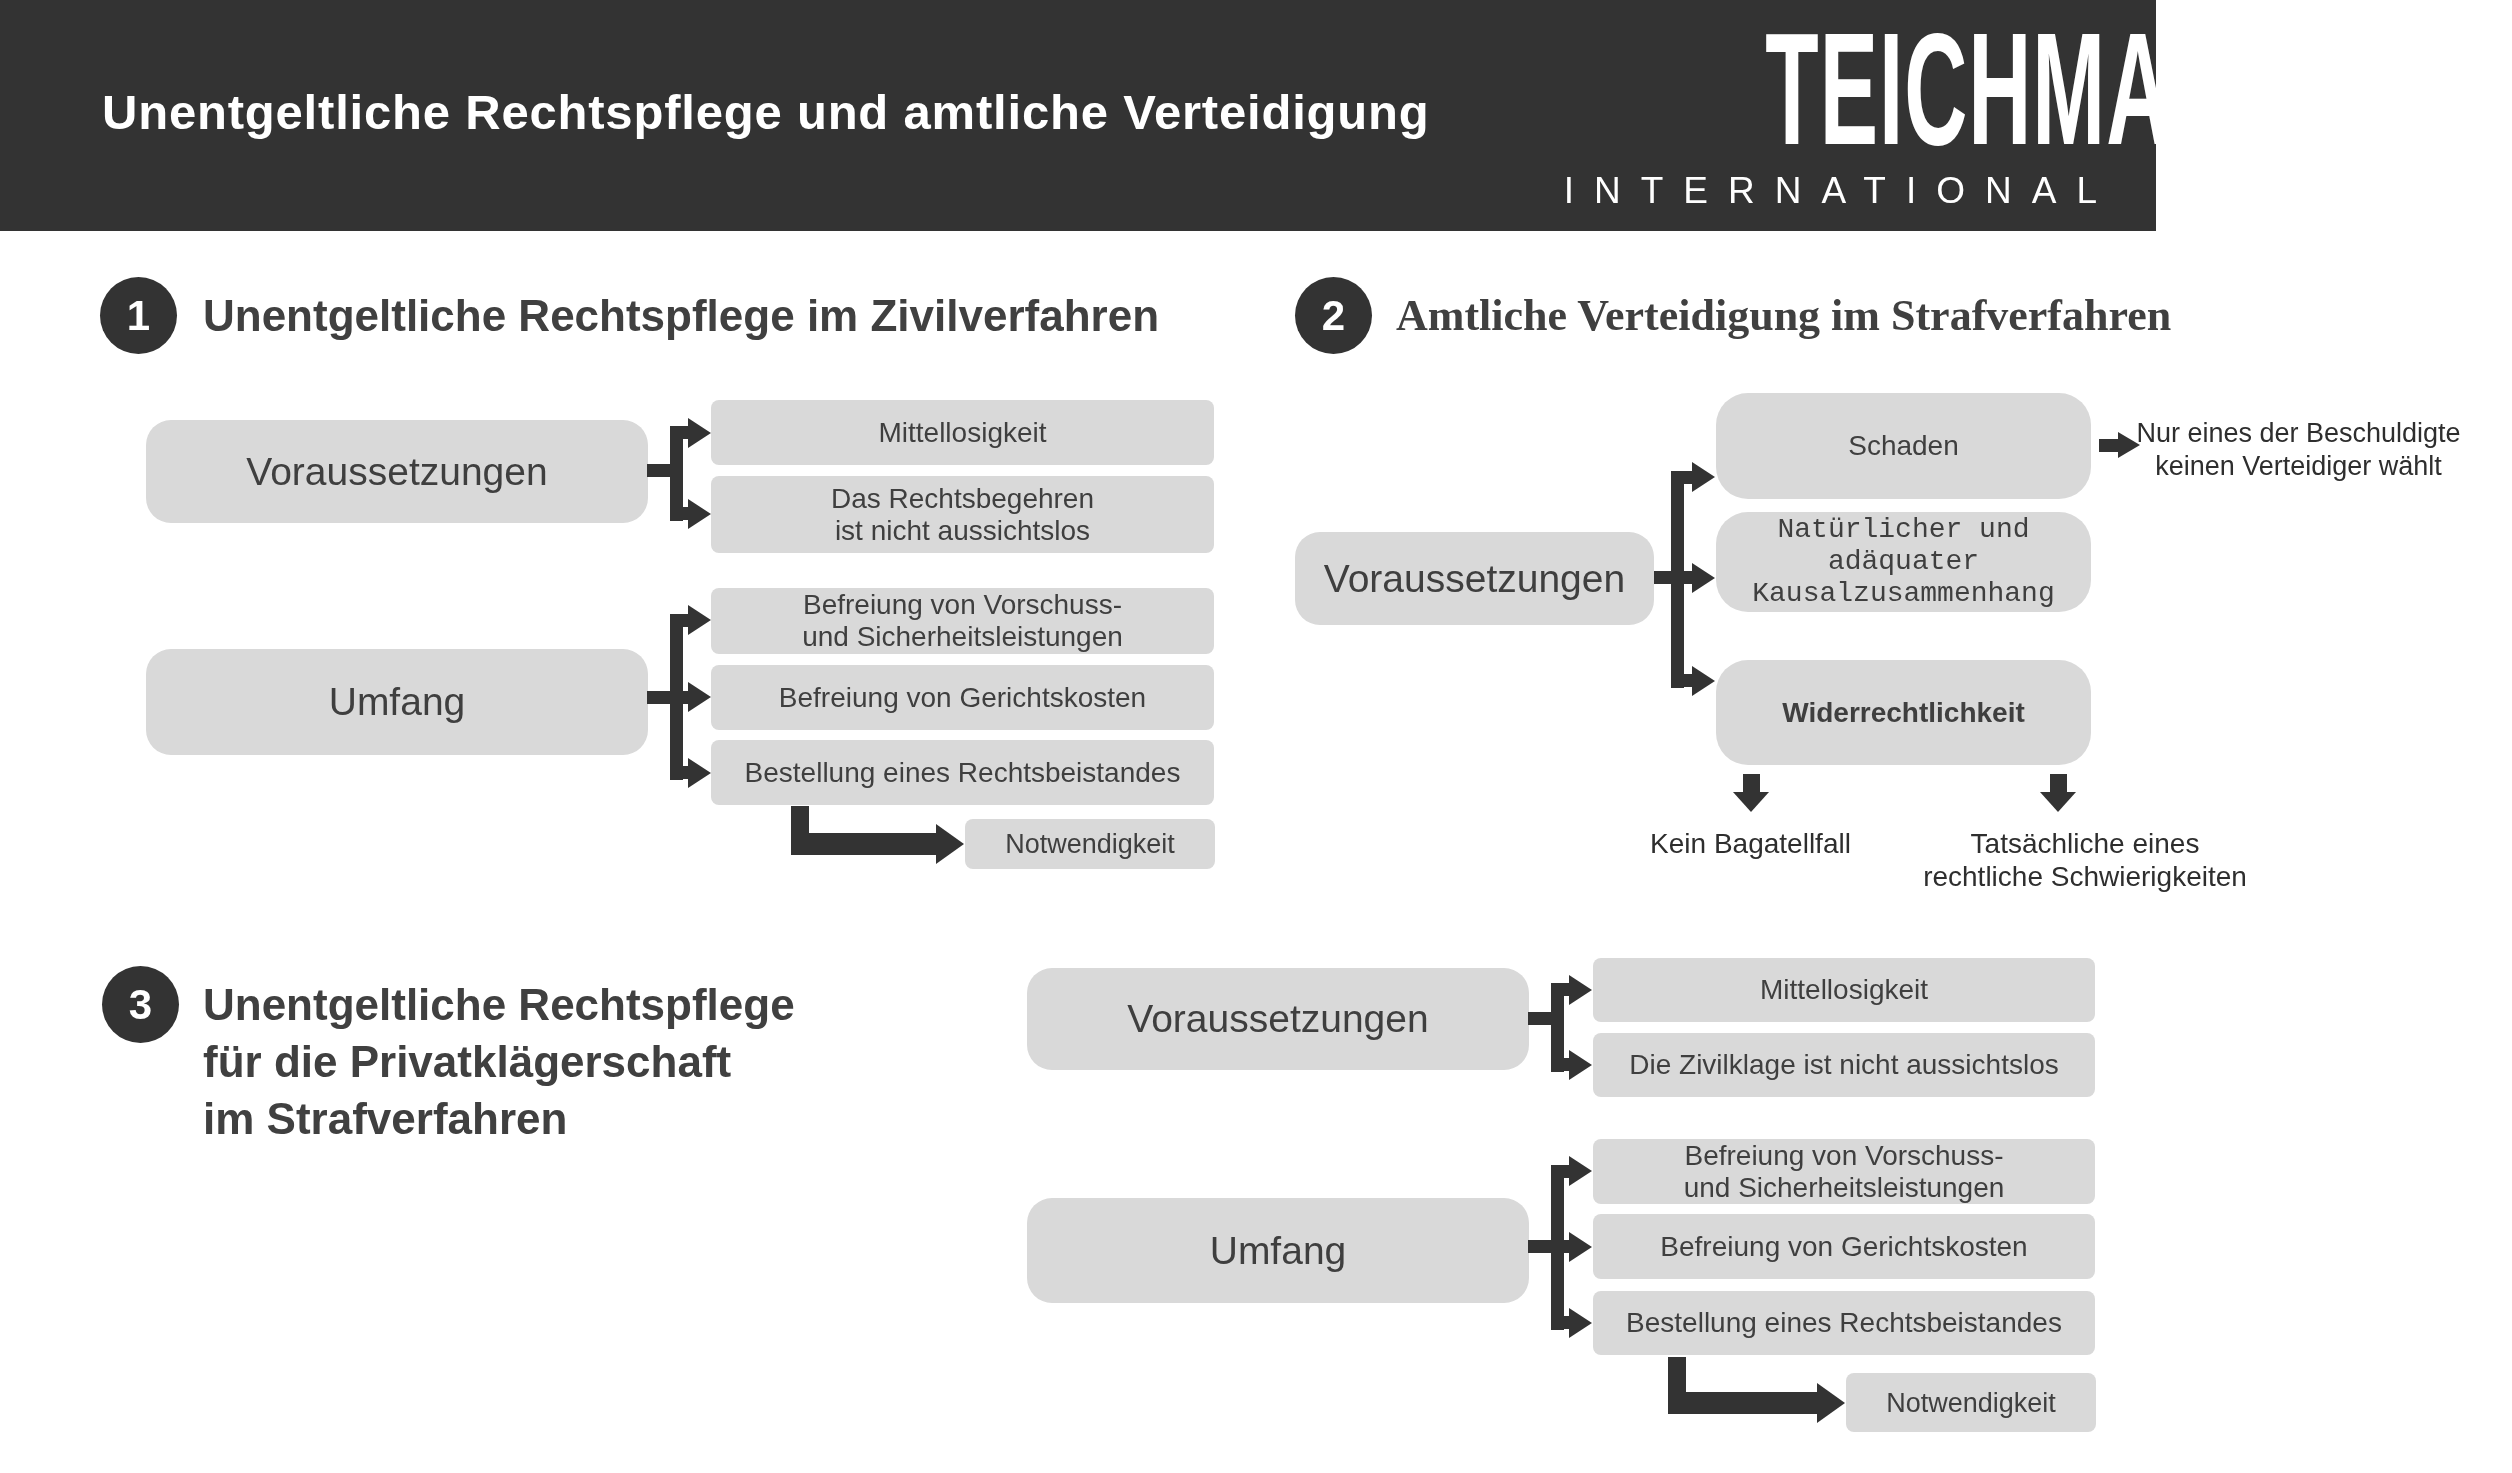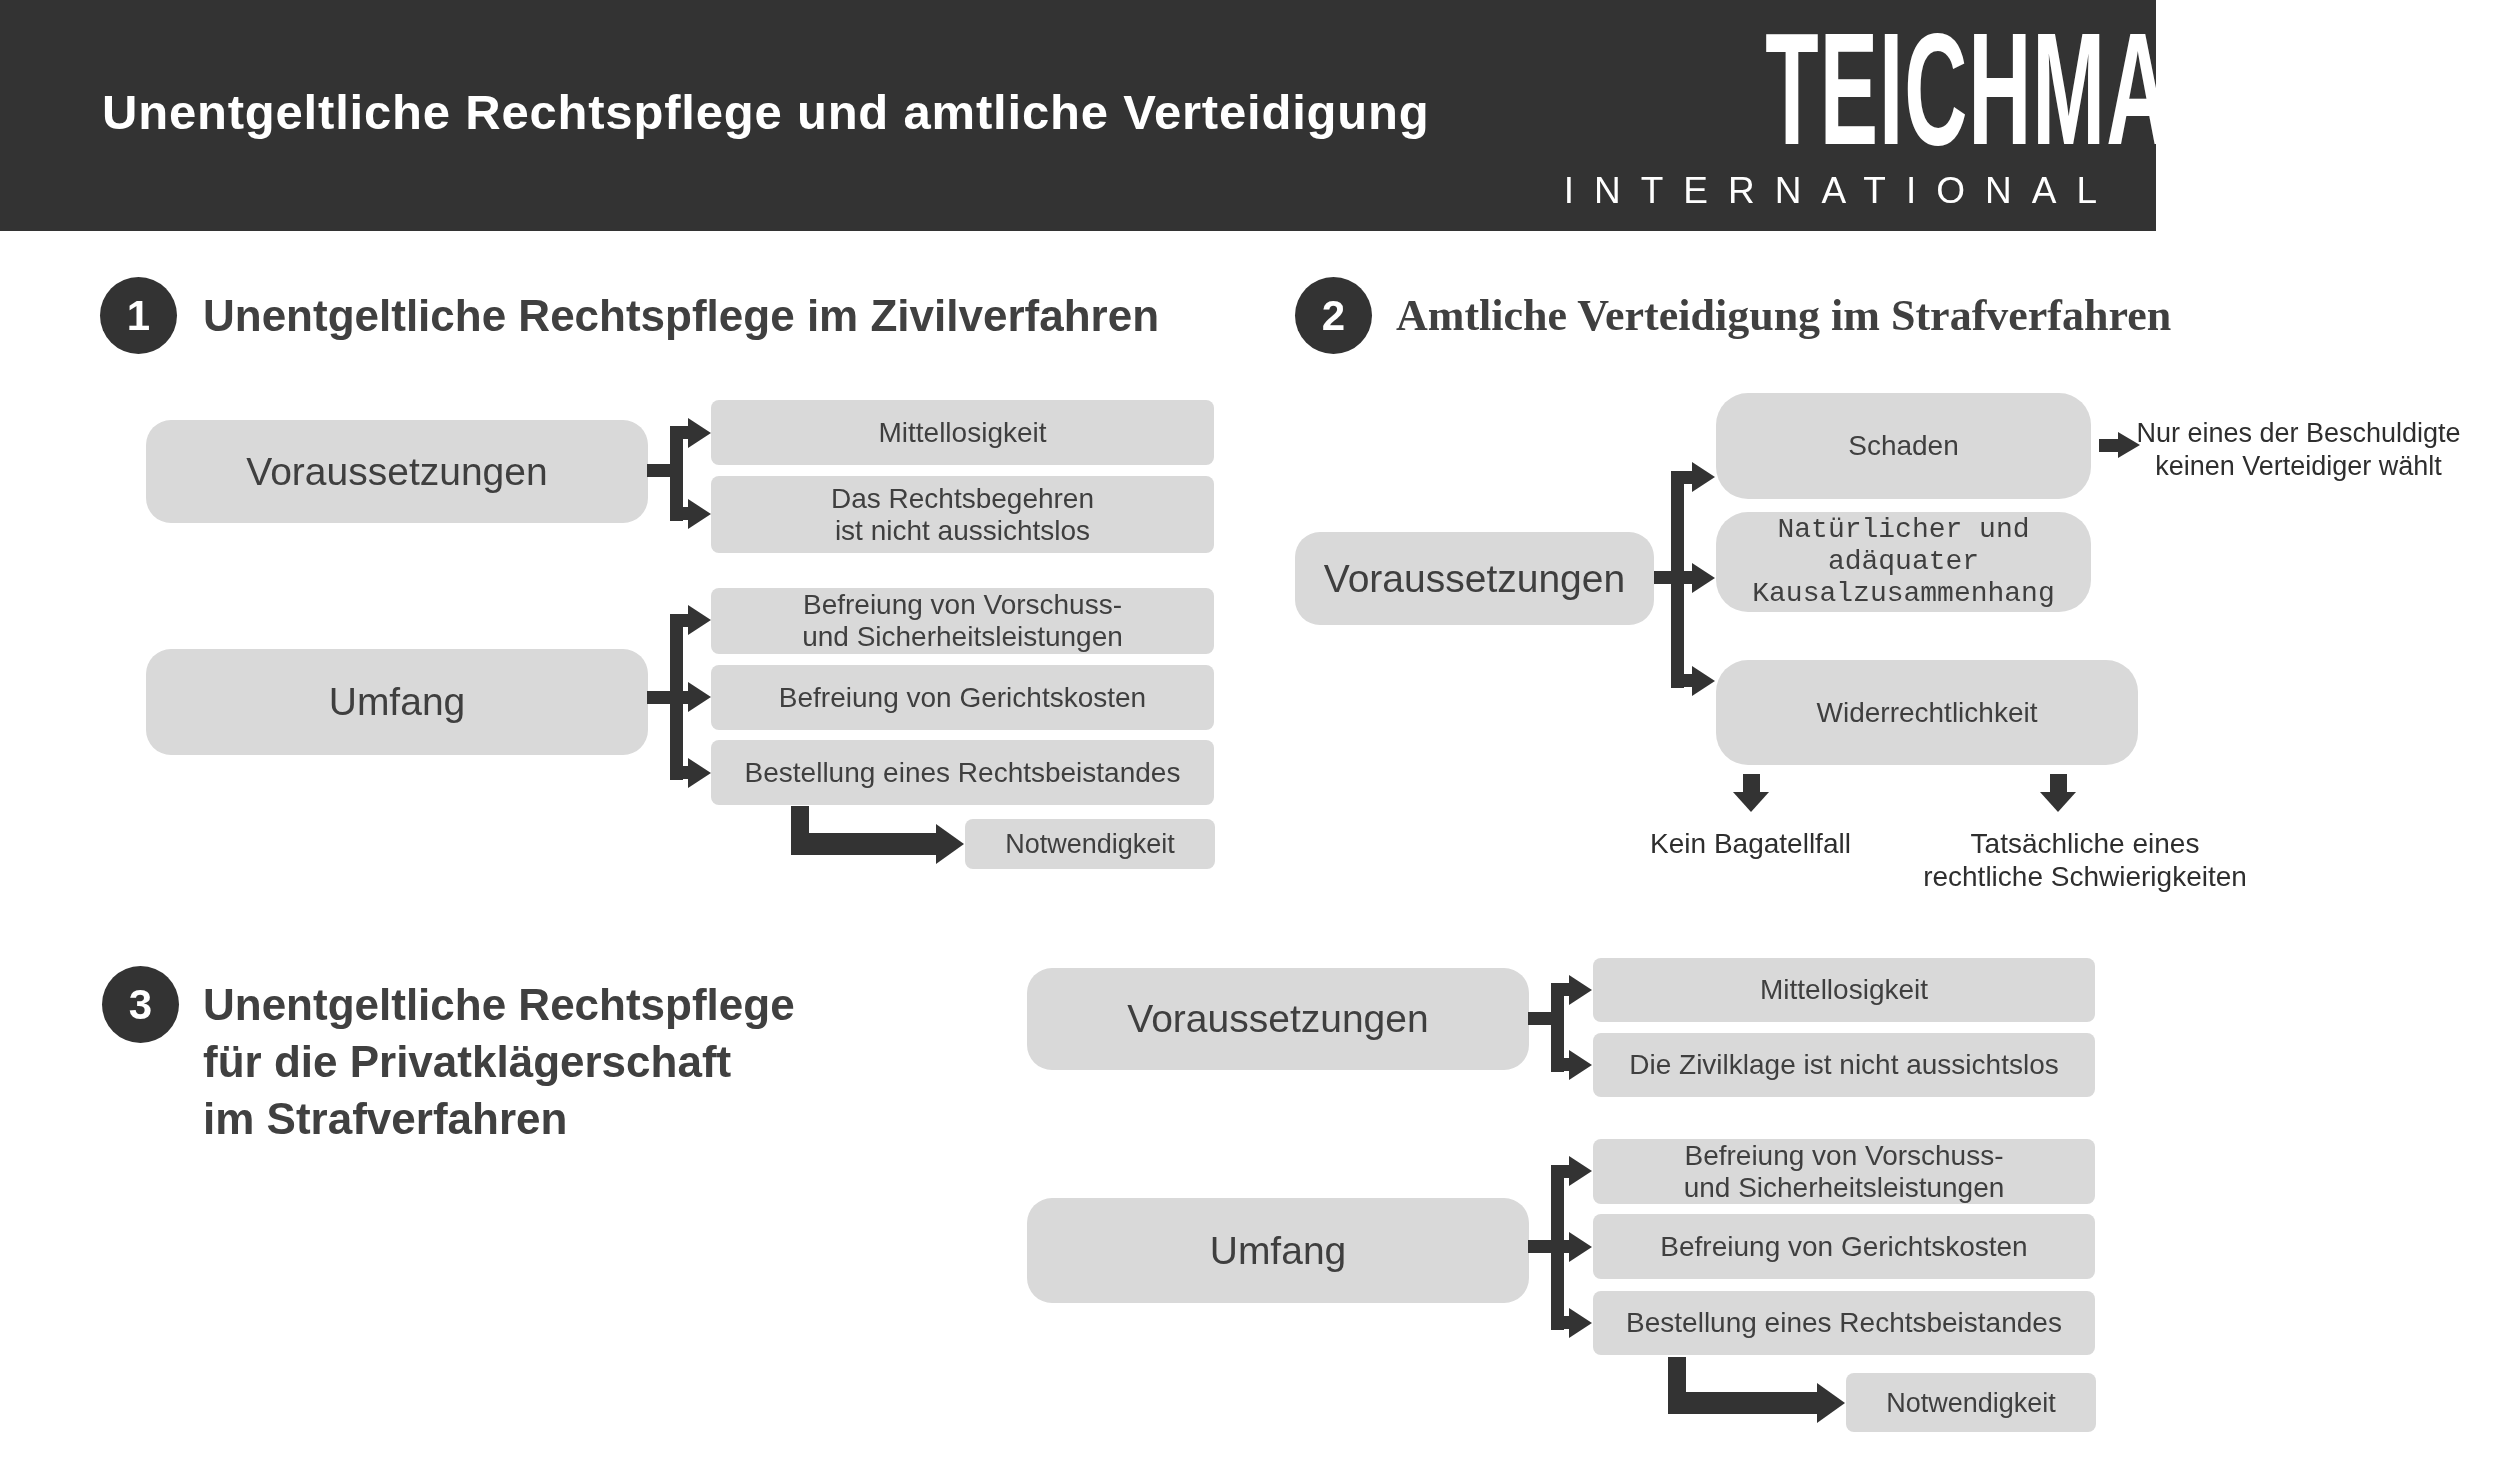--- a/index.html
+++ b/index.html
@@ -94,21 +94,21 @@
   <div class="bar" style="left:1671px;top:471px;width:13.4px;height:217px;"></div>
   <div class="bar" style="left:1682px;top:471px;width:10px;height:13.4px;"></div>
   <div class="head-right" style="left:1692px;top:462px;"></div>
   <div class="bar" style="left:1682px;top:571px;width:10px;height:13.4px;"></div>
   <div class="head-right" style="left:1692px;top:563px;"></div>
   <div class="bar" style="left:1682px;top:674px;width:10px;height:13.4px;"></div>
   <div class="head-right" style="left:1692px;top:666px;"></div>
   <div class="cbox big" style="left:1716px;top:393px;width:375px;height:106px;" data-bind="sections.s2.voraussetzungen.children.c1">Schaden</div>
   <div class="cbox big" style="left:1716px;top:512px;width:375px;height:100px;font-family:Liberation Mono, monospace;" data-bind="sections.s2.voraussetzungen.children.c2">Natürlicher und adäquater
 Kausalzusammenhang</div>
-  <div class="cbox big" style="left:1716px;top:660px;width:422px;height:105px;" data-bind="sections.s2.voraussetzungen.children.c3">Widerrechtlichkeit</div>
+  <div class="cbox big" style="left:1716px;top:660px;width:375px;height:105px;font-weight:bold;" data-bind="sections.s2.voraussetzungen.children.c3">Widerrechtlichkeit</div>
 
   <div class="bar" style="left:2099px;top:439px;width:20px;height:13.4px;"></div>
   <div class="head-right sm" style="left:2118px;top:432px;"></div>
   <div class="sidetext" style="left:2135px;top:417px;width:327px;" data-bind="sections.s2.schaden_note">Nur eines der Beschuldigte
 keinen Verteidiger wählt</div>
 
   <div class="bar" style="left:1743px;top:774px;width:16.7px;height:20px;"></div>
   <div class="head-down" style="left:1733px;top:792px;"></div>
   <div class="bar" style="left:2050px;top:774px;width:16.7px;height:20px;"></div>
   <div class="head-down" style="left:2040px;top:792px;"></div>

